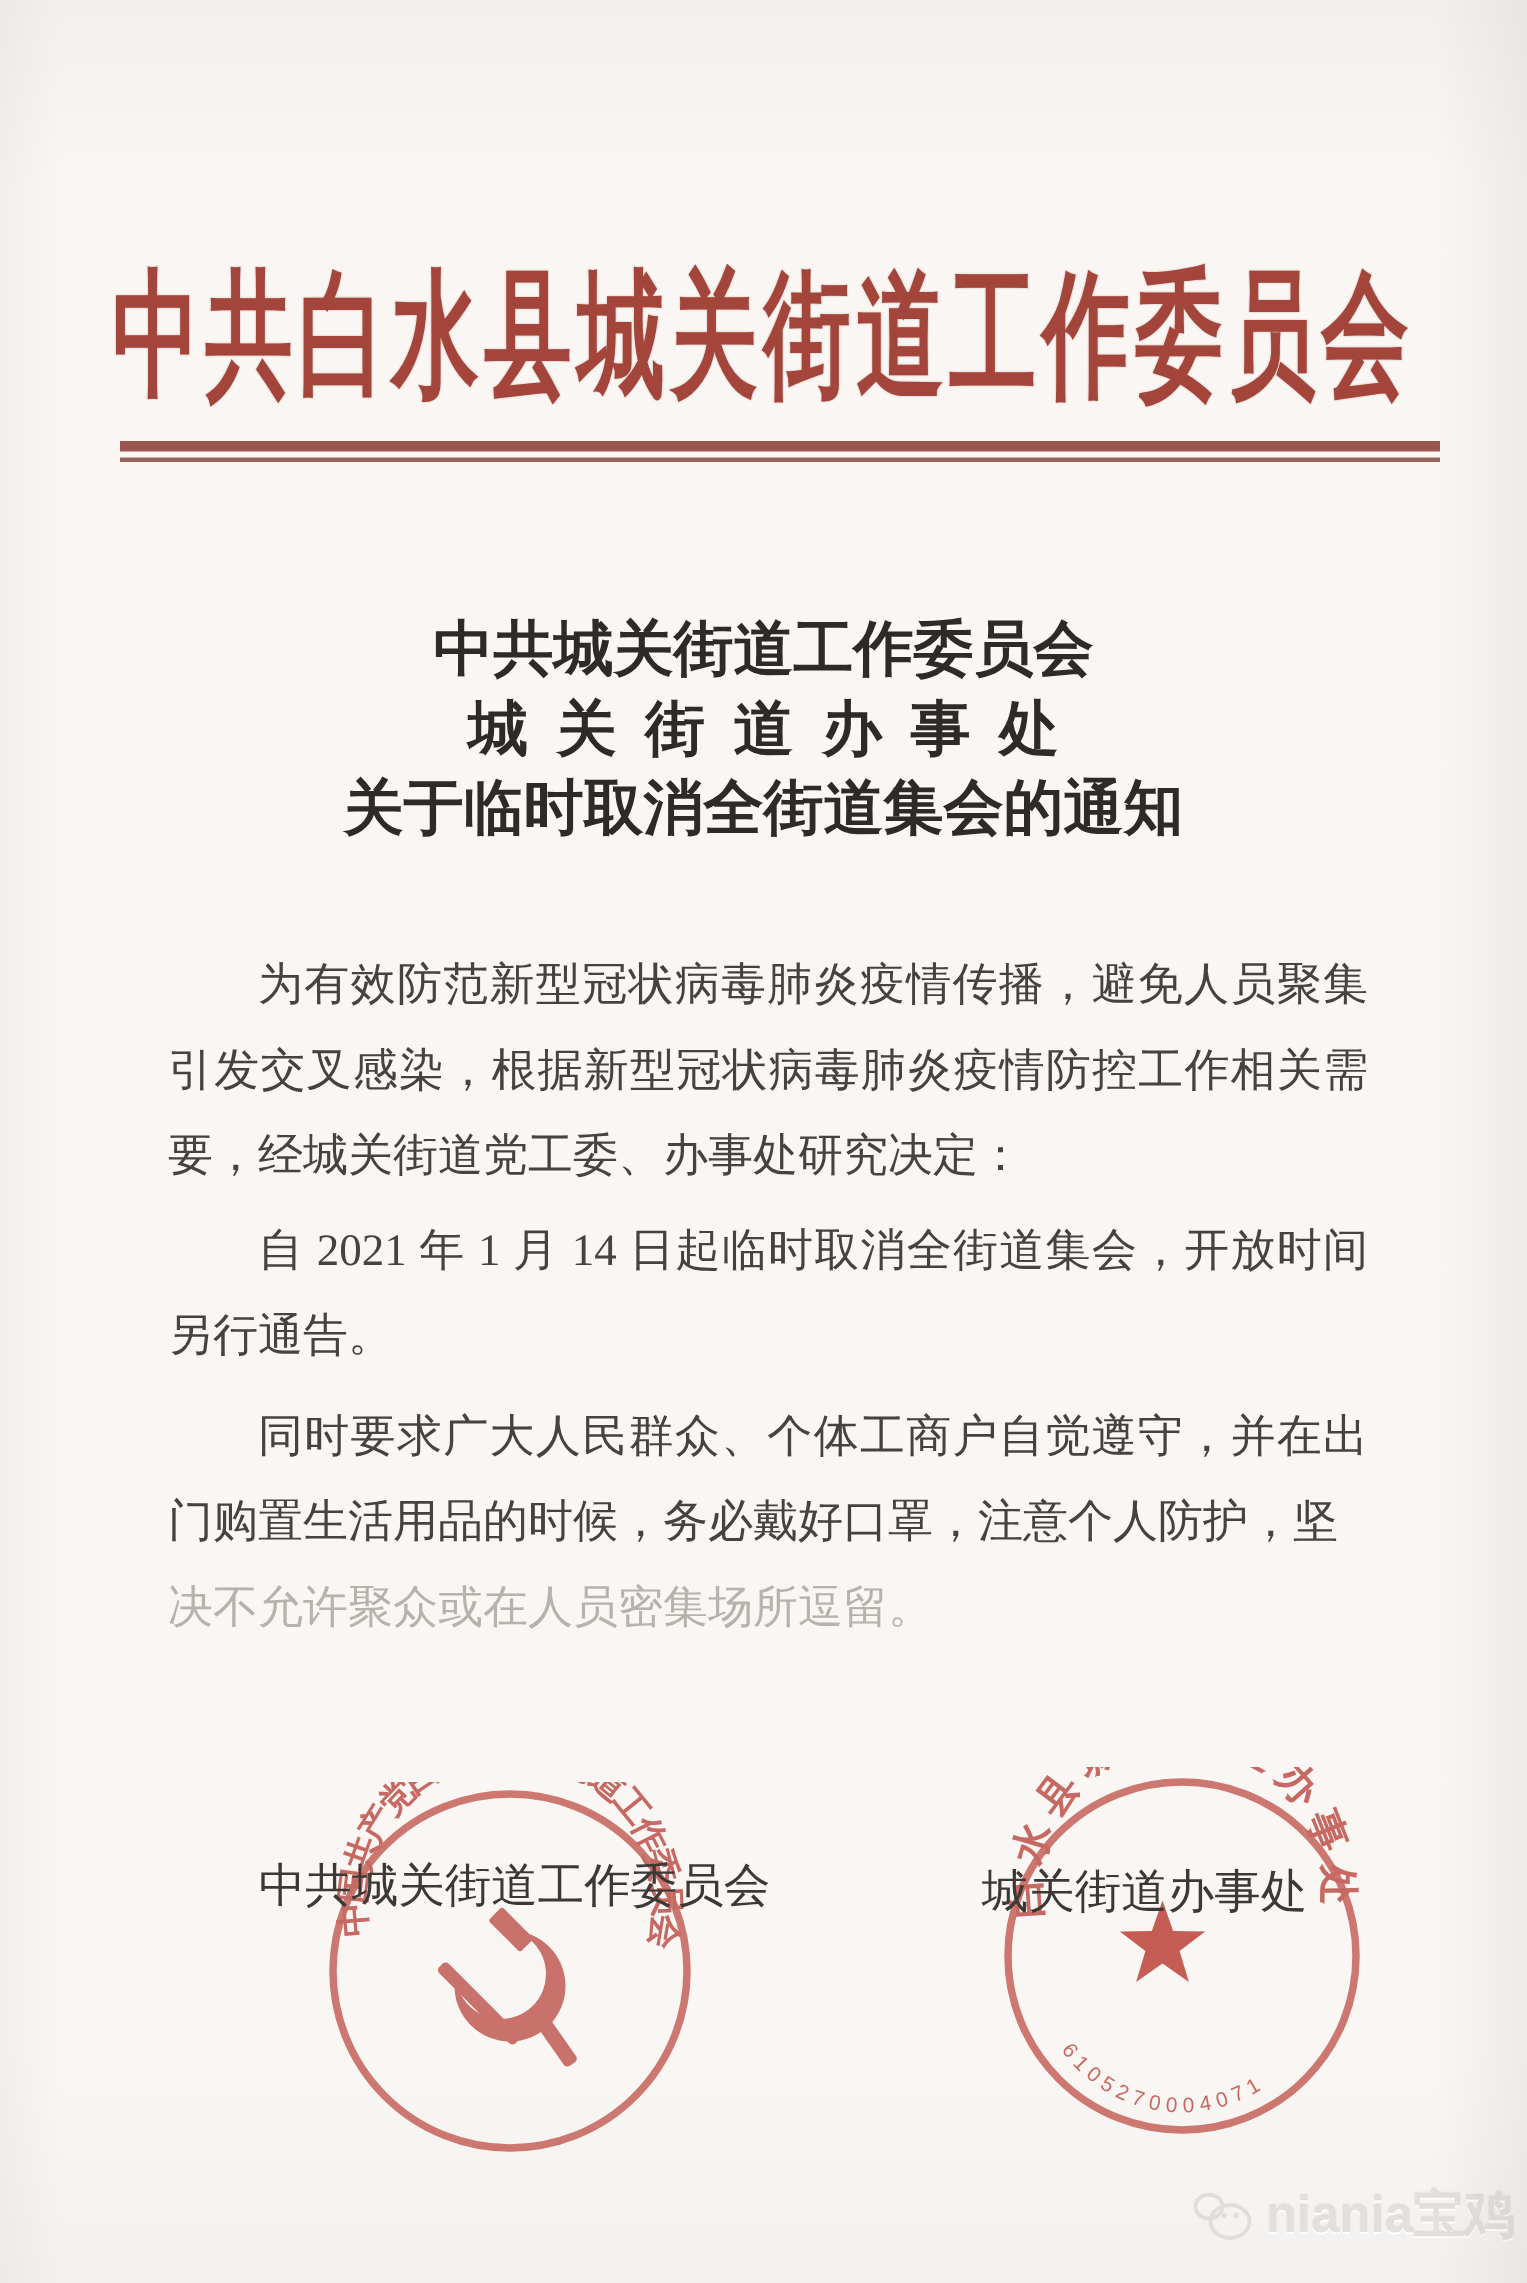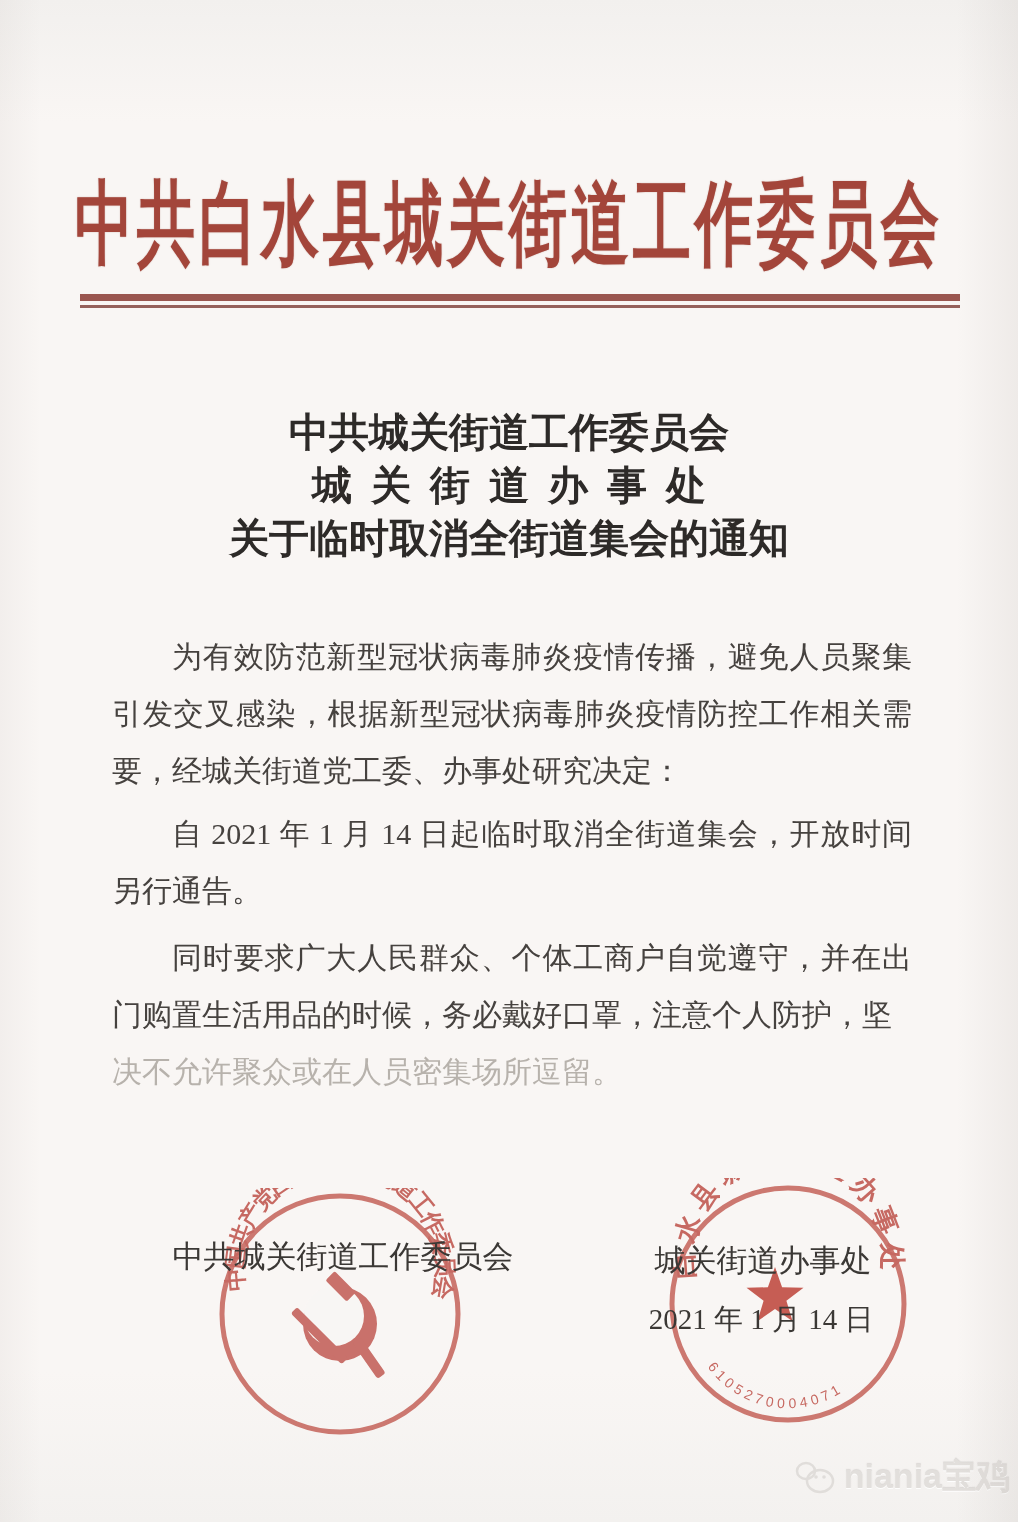--- a/index.html
+++ b/index.html
@@ -102,21 +102,20 @@
       </text>
       <text font-size="14" fill="#c0564e" font-family="Liberation Sans, DejaVu Sans, sans-serif">
         <textPath href="#rbot" startOffset="8" textLength="150">6105270004071</textPath>
       </text>
       <polygon fill="#bb3a2f" opacity="0.92" points="113,89 120.1,109.3 141.5,109.7 124.4,122.7 130.6,143.3 113,131 95.4,143.3 101.6,122.7 84.5,109.7 105.9,109.3"></polygon>
     </svg>
   </div>
 
   <div class="sig sig-left">中共城关街道工作委员会</div>
   <div class="sig sig-right">城关街道办事处</div>
-  <div class="sig-date">2021 年 1 月 14 日</div>
 
   <div class="watermark">
     <svg width="44" height="40" viewBox="0 0 44 40">
       <ellipse cx="12" cy="14" rx="9" ry="8" fill="none" stroke="#e0ddda" stroke-width="2.5"></ellipse>
       <ellipse cx="26" cy="24" rx="13" ry="11" fill="none" stroke="#e0ddda" stroke-width="2.5"></ellipse>
       <circle cx="22" cy="20" r="1.8" fill="#e0ddda"></circle>
       <circle cx="30" cy="20" r="1.8" fill="#e0ddda"></circle>
     </svg>
     <span>niania宝鸡</span>
   </div>

